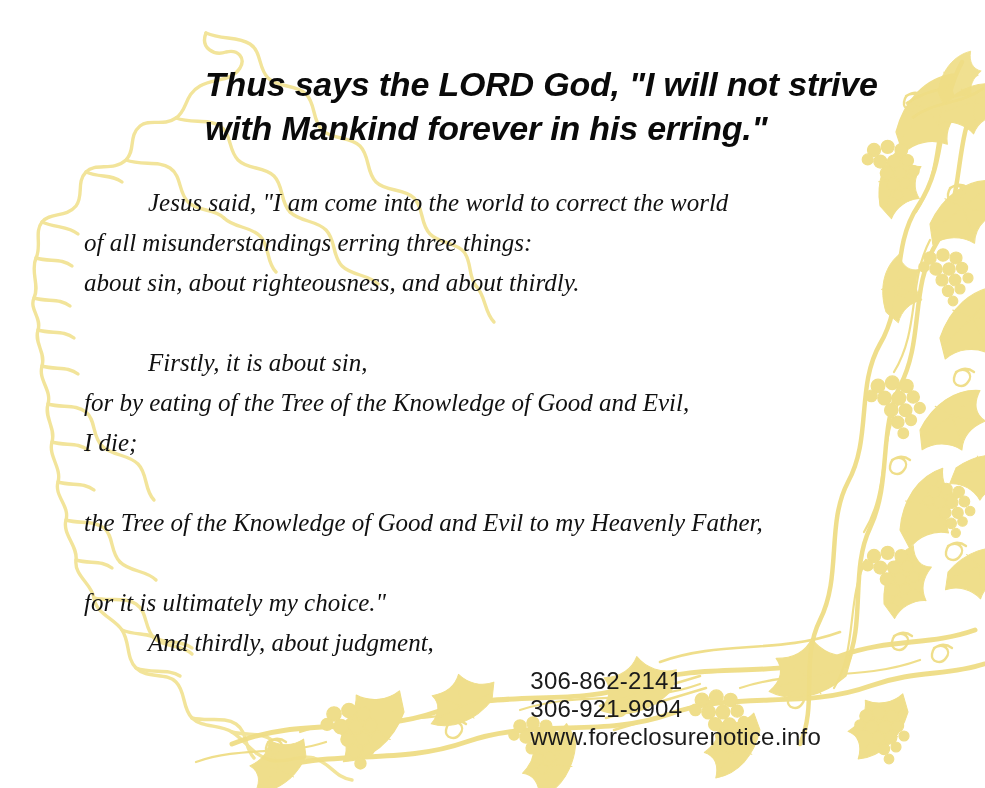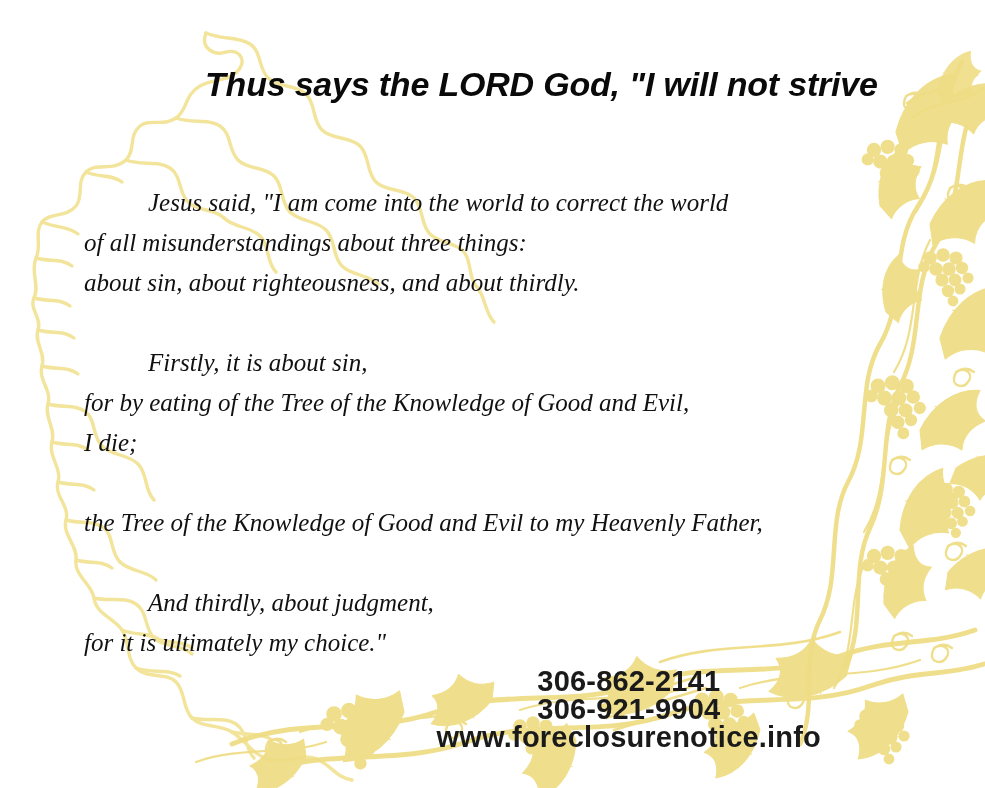--- a/index.html
+++ b/index.html
@@ -65,25 +65,25 @@
   }
   .para { margin: 0 0 40px 0; }
   .para:last-child { margin-bottom: 0; }
   .para .ln { display: block; white-space: nowrap; }
   .para .ln.indent { padding-left: 64px; }
 
   .contact {
     position: absolute;
     right: 68px;
     top: 652px;
-    text-align: center;
+    text-align: left;
     font-family: "Liberation Sans", "DejaVu Sans", sans-serif;
     font-style: normal;
-    font-weight: bold;
-    font-size: 29px;
+    font-weight: normal;
+    font-size: 24px;
     line-height: 28px;
     color: #1a1a1a;
     letter-spacing: 0.2px;
   }
   .contact .cline { display: block; white-space: nowrap; }
 </style>
 </head>
 <body>
 
 <div id="page">
@@ -342,43 +342,44 @@
       <g transform="translate(938,92) rotate(-24) scale(0.8)">
         <use href="#vineLeaf" fill="#efdd85" stroke="#efdd85" stroke-width="1"></use>
       </g>
     </g>
   </svg>
 
   <div class="text-layer">
 
     <div class="headline">
       <span class="hl-line hl-line1">Thus says the LORD God, "I will not strive</span>
+      <span class="hl-line hl-line2">with Mankind forever in his erring."</span>
     </div>
 
     <div class="body-block">
 
       <p class="para">
         <span class="ln indent">Jesus said, "I am come into the world to correct the world</span>
-        <span class="ln">of all misunderstandings about three things:</span>
+        <span class="ln">of all misunderstandings erring three things:</span>
         <span class="ln">about sin, about righteousness, and about thirdly.</span>
       </p>
 
       <p class="para">
         <span class="ln indent">Firstly, it is about sin,</span>
         <span class="ln">for by eating of the Tree of the Knowledge of Good and Evil,</span>
         <span class="ln">I die;</span>
       </p>
 
       <p class="para">
         <span class="ln">the Tree of the Knowledge of Good and Evil to my Heavenly Father,</span>
       </p>
 
       <p class="para">
+        <span class="ln">for it is ultimately my choice."</span>
         <span class="ln indent">And thirdly, about judgment,</span>
-        <span class="ln">for it is ultimately my choice."</span>
       </p>
 
     </div>
 
     <div class="contact">
       <span class="cline">306-862-2141</span>
       <span class="cline">306-921-9904</span>
       <span class="cline">www.foreclosurenotice.info</span>
     </div>
 

